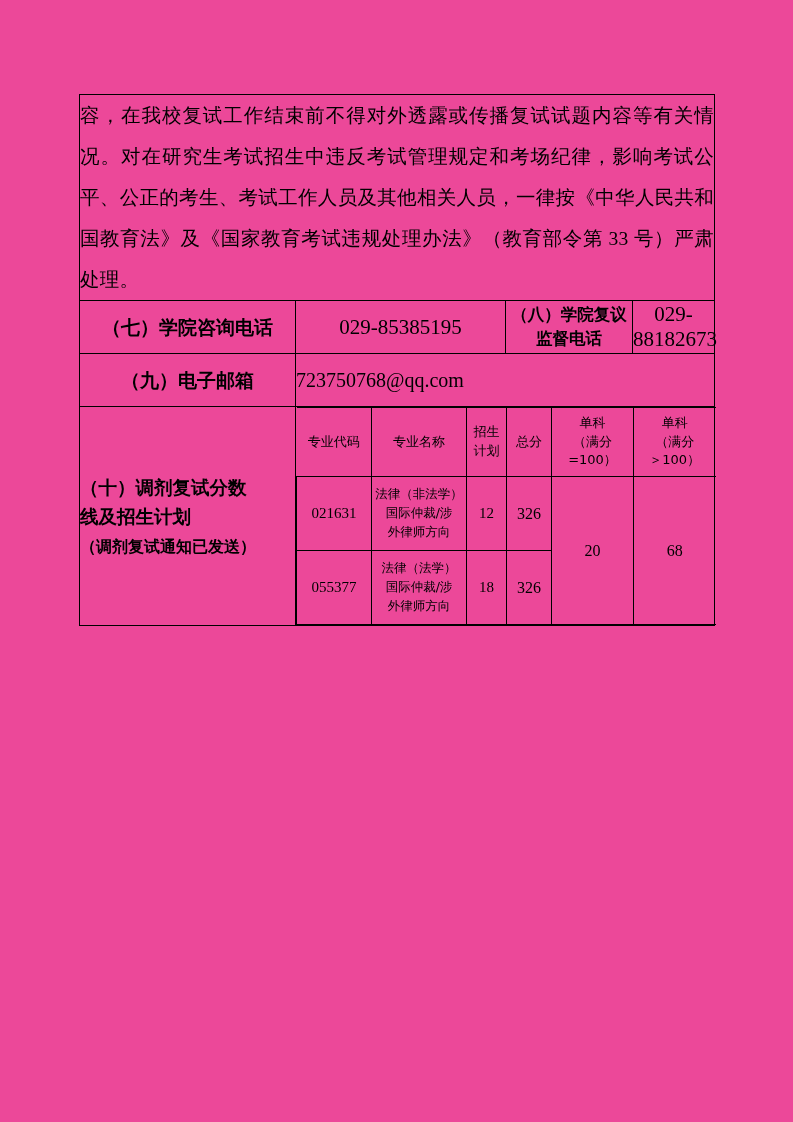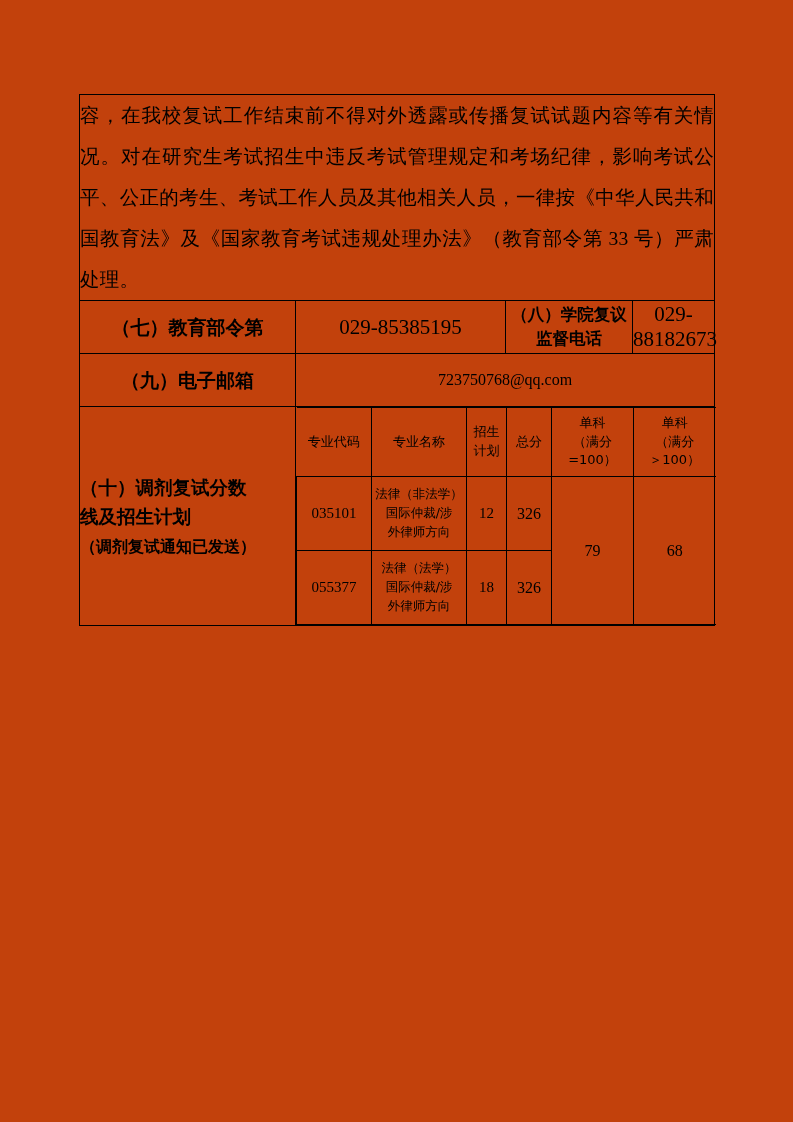--- a/index.html
+++ b/index.html
@@ -13,21 +13,21 @@
     font-family: "Liberation Serif", "DejaVu Serif", serif;
     color: #000000;
     position: relative;
   }
   .page {
     position: absolute;
     left: 0;
     top: 0;
     width: 793px;
     height: 1122px;
-    background: #c2410c;
+    background: #ec4899;
   }
   .doc-table {
     position: absolute;
     left: 79px;
     top: 94px;
     width: 635px;
     border-collapse: collapse;
     table-layout: fixed;
   }
   .doc-table td {
@@ -61,22 +61,22 @@
     line-height: 1.45;
     margin-left: 16px;
   }
   .value-num {
     text-align: center;
     font-size: 21px;
     font-family: "Liberation Serif", "DejaVu Serif", serif;
     padding: 10px 4px;
   }
   .value-email {
-    text-align: center;
-    font-size: 16px;
+    text-align: left;
+    font-size: 20px;
     font-family: "Liberation Serif", "DejaVu Serif", serif;
     padding: 12px 4px;
   }
   .row-phone td { height: 52px; }
   .row-email td { height: 52px; }
 
   
   .big-label {
     text-align: left;
     font-family: "DejaVu Sans", "Liberation Sans", sans-serif;
@@ -139,21 +139,21 @@
     </colgroup>
 
     <tbody>
         <tr>
       <td class="para-cell" colspan="7">
         <div class="para">容，在我校复试工作结束前不得对外透露或传播复试试题内容等有关情况。对在研究生考试招生中违反考试管理规定和考场纪律，影响考试公平、公正的考生、考试工作人员及其他相关人员，一律按《中华人民共和国教育法》及《国家教育考试违规处理办法》（教育部令第 33 号）严肃处理。</div>
       </td>
     </tr>
 
     <tr class="row-phone">
-      <td class="label-cn">（七）教育部令第</td>
+      <td class="label-cn">（七）学院咨询电话</td>
       <td class="value-num" colspan="3">029-85385195</td>
       <td class="label-cn small" colspan="2">（八）学院复议监督电话</td>
       <td class="value-num">029-88182673</td>
     </tr>
 
     <tr class="row-email">
       <td class="label-cn">（九）电子邮箱</td>
       <td class="value-email" colspan="6">723750768@qq.com</td>
     </tr>
 
@@ -178,25 +178,25 @@
                 <tr class="hdr">
             <td class="edge-left">专业代码</td>
             <td>专业名称</td>
             <td>招生<br>计划</td>
             <td>总分</td>
             <td>单科<br>（满分<br>=100）</td>
             <td class="edge-right">单科<br>（满分<br>＞100）</td>
           </tr>
 
           <tr class="body">
-            <td class="num">035101</td>
+            <td class="num">021631</td>
             <td class="major">法律（非法学）<br>国际仲裁/涉<br>外律师方向</td>
             <td class="num">12</td>
             <td class="score">326</td>
-            <td class="score" rowspan="2">79</td>
+            <td class="score" rowspan="2">20</td>
             <td class="score edge-right" rowspan="2">68</td>
           </tr>
 
           <tr class="body">
             <td class="num">055377</td>
             <td class="major">法律（法学）<br>国际仲裁/涉<br>外律师方向</td>
             <td class="num">18</td>
             <td class="score">326</td>
           </tr>
         </tbody>

